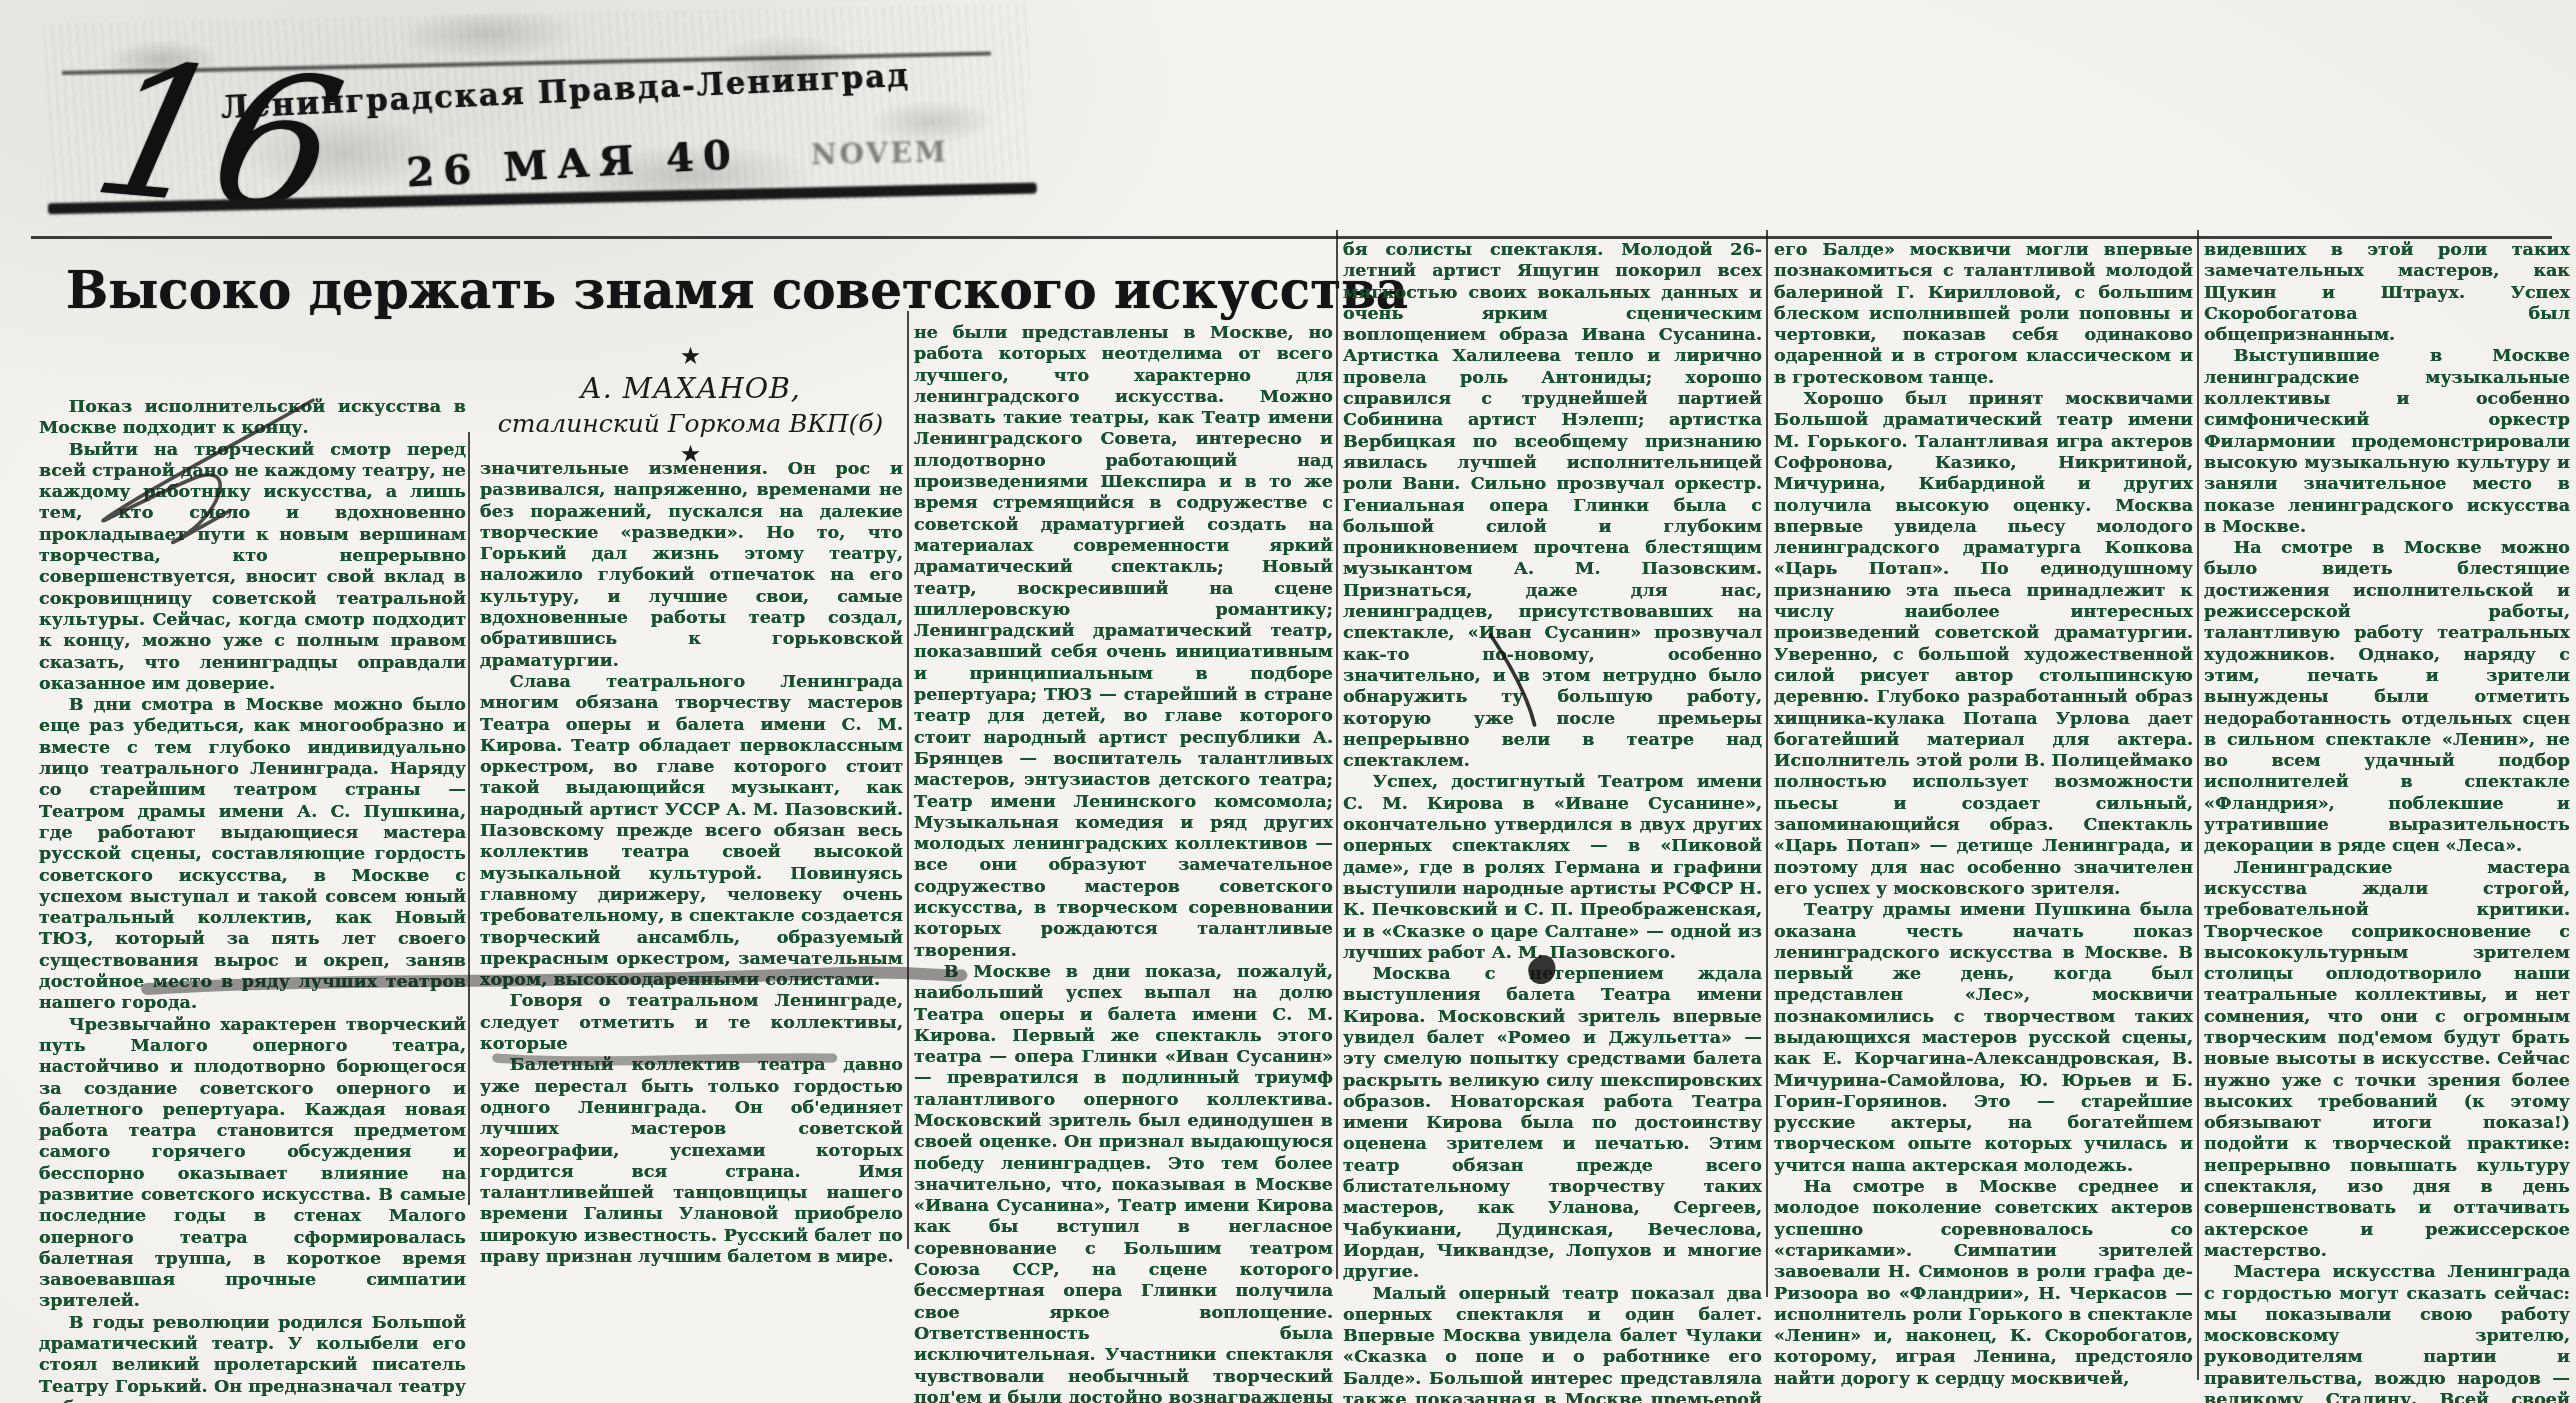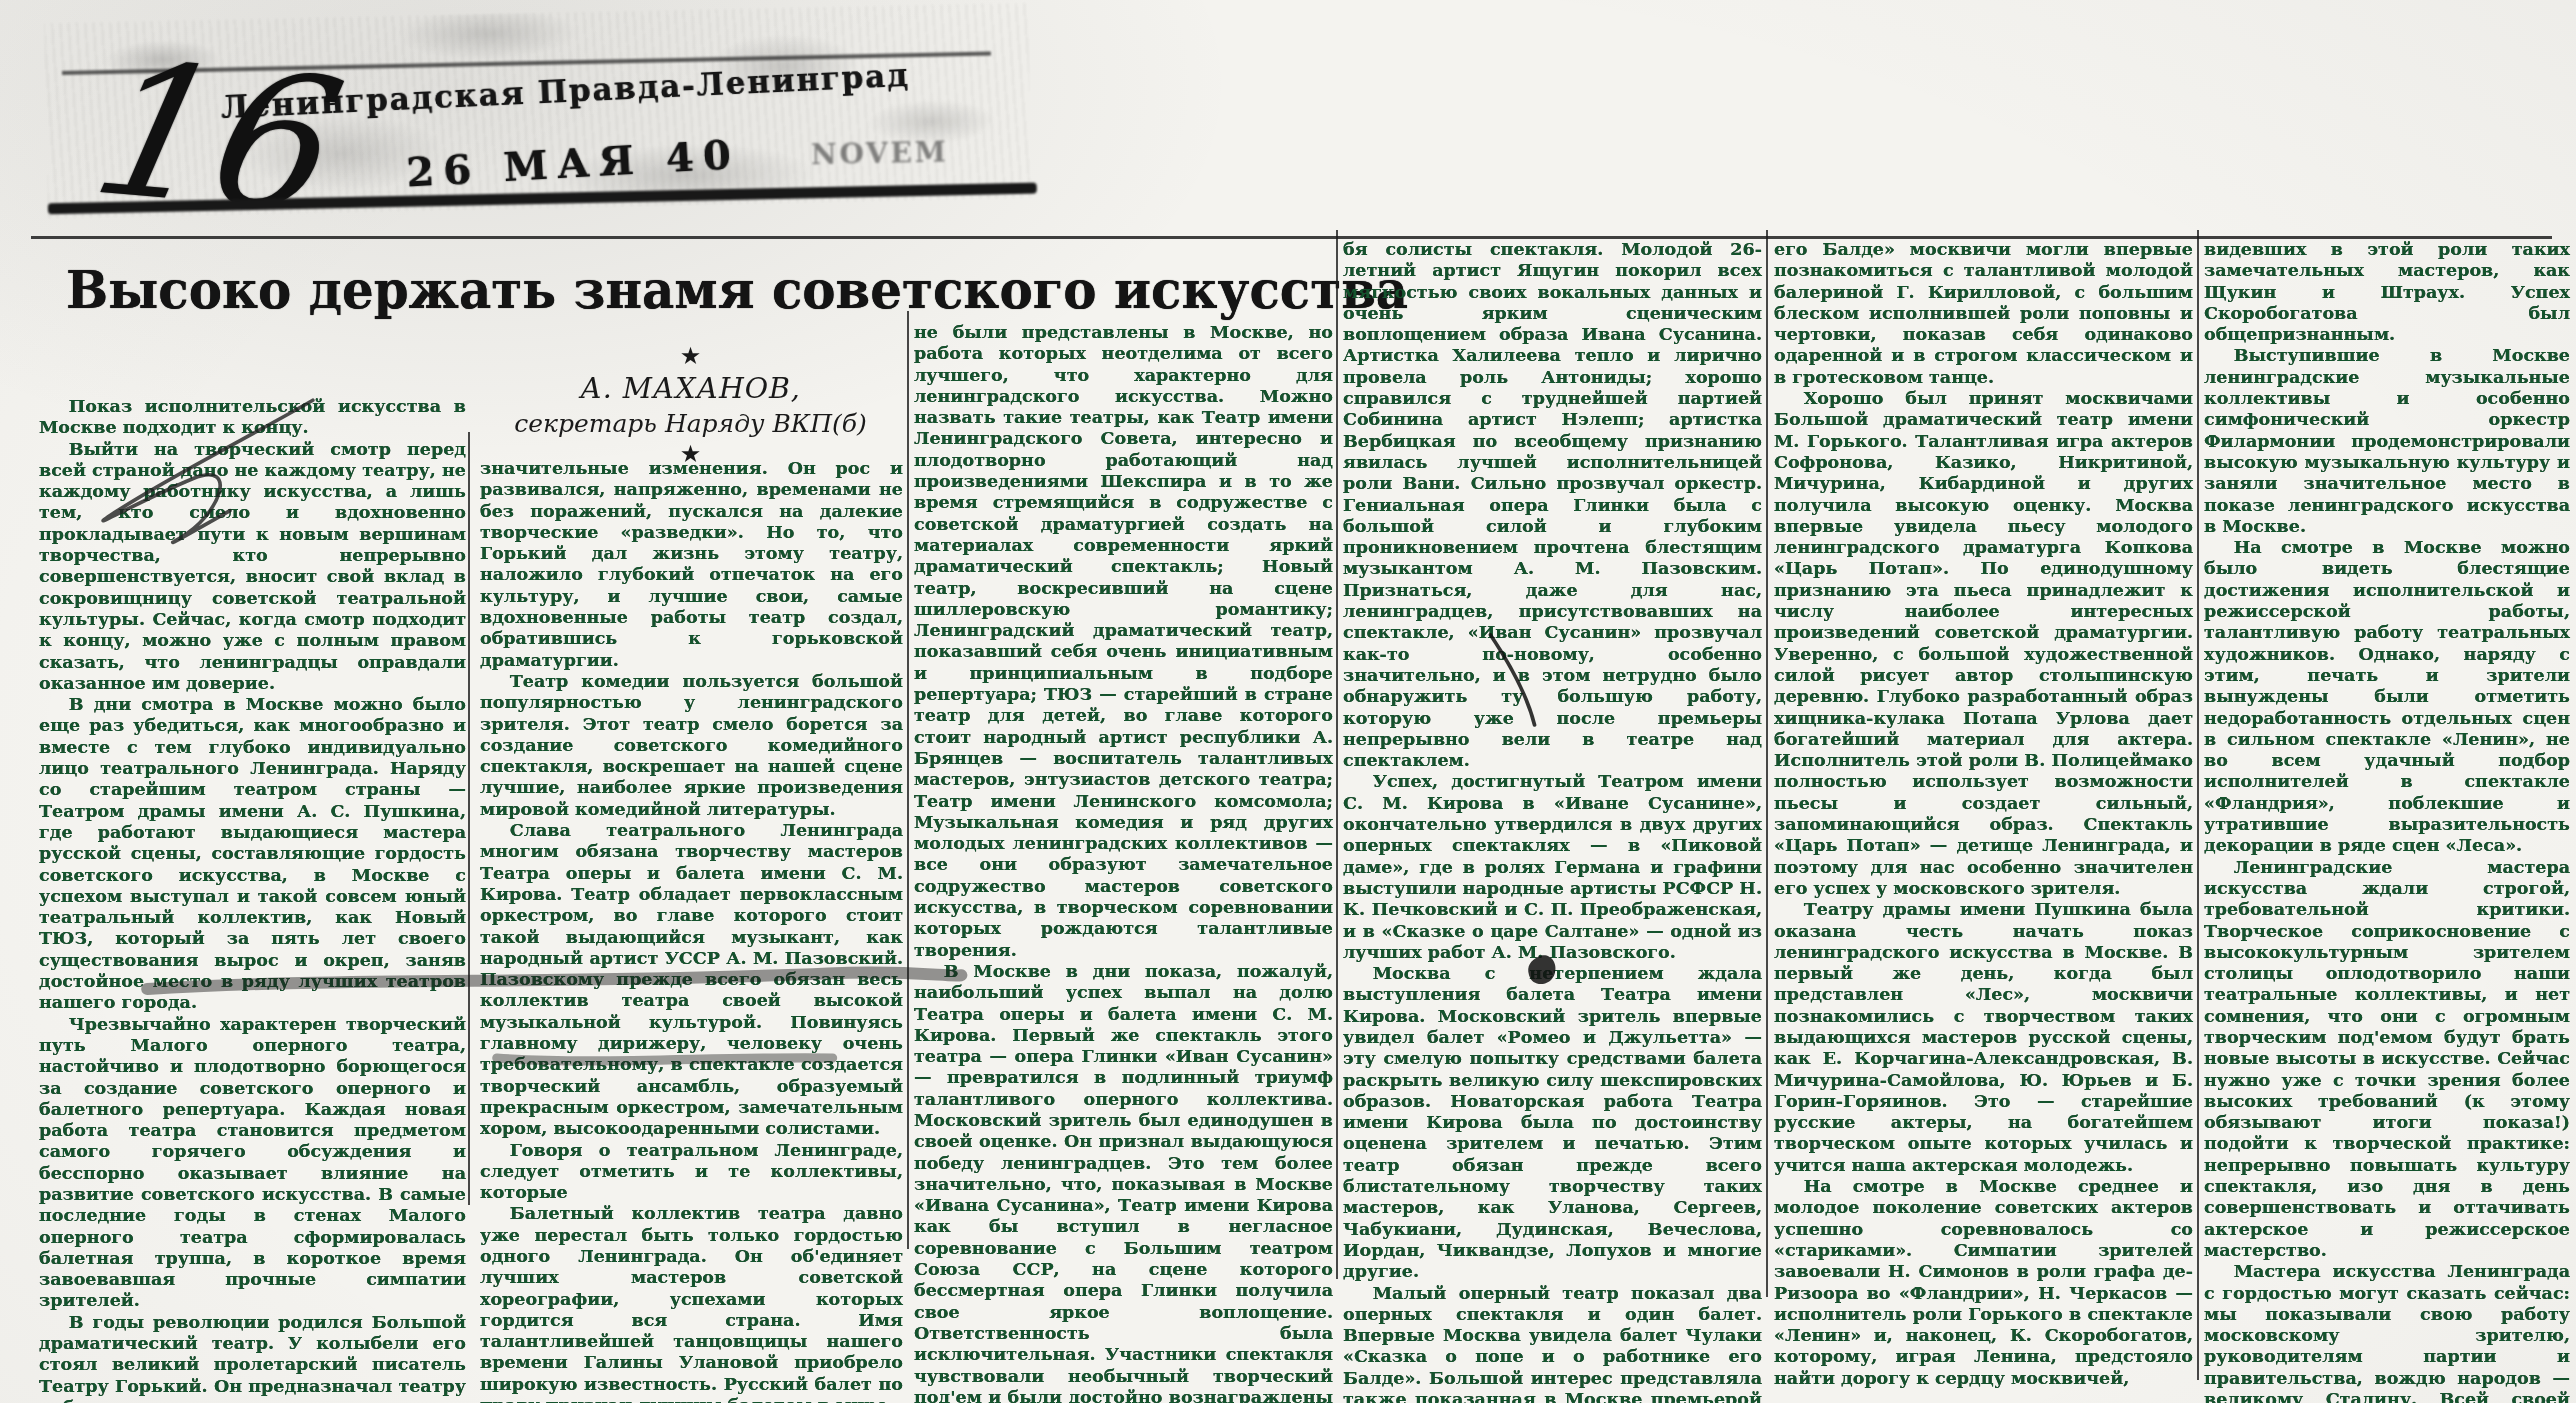--- a/index.html
+++ b/index.html
@@ -113,34 +113,33 @@
   <div class="hand-number">16</div>
   <div class="stamp-bottom-bar"></div>
 </div>
 
 <div class="top-rule"></div>
 
 <div class="headline">Высоко держать знамя советского искусства</div>
 <div class="byline">
   <div class="star">★</div>
   <div class="byline-name">А. МАХАНОВ,</div>
-  <div class="byline-title">секретарь Наряду ВКП(б)</div>
+  <div class="byline-title">сталинский Горкома ВКП(б)</div>
   <div class="star">★</div>
 </div>
 
 <div class="col" id="col-1">
     <p>Показ исполнительской искусства в Москве подходит к концу.</p>
     <p>Выйти на творческий смотр перед всей страной дано не каждому театру, не каждому работнику искусства, а лишь тем, кто смело и вдохновенно прокладывает пути к новым вершинам творчества, кто непрерывно совершенствуется, вносит свой вклад в сокровищницу советской театральной культуры. Сейчас, когда смотр подходит к концу, можно уже с полным правом сказать, что ленинградцы оправдали оказанное им доверие.</p>
     <p>В дни смотра в Москве можно было еще раз убедиться, как многообразно и вместе с тем глубоко индивидуально лицо театрального Ленинграда. Наряду со старейшим театром страны — Театром драмы имени А. С. Пушкина, где работают выдающиеся мастера русской сцены, составляющие гордость советского искусства, в Москве с успехом выступал и такой совсем юный театральный коллектив, как Новый ТЮЗ, который за пять лет своего существования вырос и окреп, заняв достойное место в ряду лучших театров нашего города.</p>
     <p>Чрезвычайно характерен творческий путь Малого оперного театра, настойчиво и плодотворно борющегося за создание советского оперного и балетного репертуара. Каждая новая работа театра становится предметом самого горячего обсуждения и бесспорно оказывает влияние на развитие советского искусства. В самые последние годы в стенах Малого оперного театра сформировалась балетная труппа, в короткое время завоевавшая прочные симпатии зрителей.</p>
     <p>В годы революции родился Большой драматический театр. У колыбели его стоял великий пролетарский писатель Театру Горький. Он предназначал театру работу над созданием героических образов, исполненных высокой революционной романтики. Театр претерпел с тех пор</p>
   </div>
 <div class="col" id="col-2">
     <p class="cont">значительные изменения. Он рос и развивался, напряженно, временами не без поражений, пускался на далекие творческие «разведки». Но то, что Горький дал жизнь этому театру, наложило глубокий отпечаток на его культуру, и лучшие свои, самые вдохновенные работы театр создал, обратившись к горьковской драматургии.</p>
-    <p>Театр комедии пользуется большой популярностью у ленинградского зрителя. Этот театр смело борется за создание советского комедийного спектакля, воскрешает на нашей сцене лучшие, наиболее яркие произведения мировой комедийной литературы.</p>
     <p>Слава театрального Ленинграда многим обязана творчеству мастеров Театра оперы и балета имени С. М. Кирова. Театр обладает первоклассным оркестром, во главе которого стоит такой выдающийся музыкант, как народный артист УССР А. М. Пазовский. Пазовскому прежде всего обязан весь коллектив театра своей высокой музыкальной культурой. Повинуясь главному дирижеру, человеку очень требовательному, в спектакле создается творческий ансамбль, образуемый прекрасным оркестром, замечательным хором, высокоодаренными солистами.</p>
     <p>Говоря о театральном Ленинграде, следует отметить и те коллективы, которые</p>
     <p>Балетный коллектив театра давно уже перестал быть только гордостью одного Ленинграда. Он об'единяет лучших мастеров советской хореографии, успехами которых гордится вся страна. Имя талантливейшей танцовщицы нашего времени Галины Улановой приобрело широкую известность. Русский балет по праву признан лучшим балетом в мире.</p>
   </div>
 <div class="col" id="col-3">
     <p class="cont">не были представлены в Москве, но работа которых неотделима от всего лучшего, что характерно для ленинградского искусства. Можно назвать такие театры, как Театр имени Ленинградского Совета, интересно и плодотворно работающий над произведениями Шекспира и в то же время стремящийся в содружестве с советской драматургией создать на материалах современности яркий драматический спектакль; Новый театр, воскресивший на сцене шиллеровскую романтику; Ленинградский драматический театр, показавший себя очень инициативным и принципиальным в подборе репертуара; ТЮЗ — старейший в стране театр для детей, во главе которого стоит народный артист республики А. Брянцев — воспитатель талантливых мастеров, энтузиастов детского театра; Театр имени Ленинского комсомола; Музыкальная комедия и ряд других молодых ленинградских коллективов — все они образуют замечательное содружество мастеров советского искусства, в творческом соревновании которых рождаются талантливые творения.</p>
     <p>В Москве в дни показа, пожалуй, наибольший успех выпал на долю Театра оперы и балета имени С. М. Кирова. Первый же спектакль этого театра — опера Глинки «Иван Сусанин» — превратился в подлинный триумф талантливого оперного коллектива. Московский зритель был единодушен в своей оценке. Он признал выдающуюся победу ленинградцев. Это тем более значительно, что, показывая в Москве «Ивана Сусанина», Театр имени Кирова как бы вступил в негласное соревнование с Большим театром Союза ССР, на сцене которого бессмертная опера Глинки получила свое яркое воплощение. Ответственность была исключительная. Участники спектакля чувствовали необычный творческий под'ем и были достойно вознаграждены заполнившими театр москвичами.</p>
     <p>С самой высокой стороны показали се-</p>
   </div>
 <div class="col" id="col-4">

